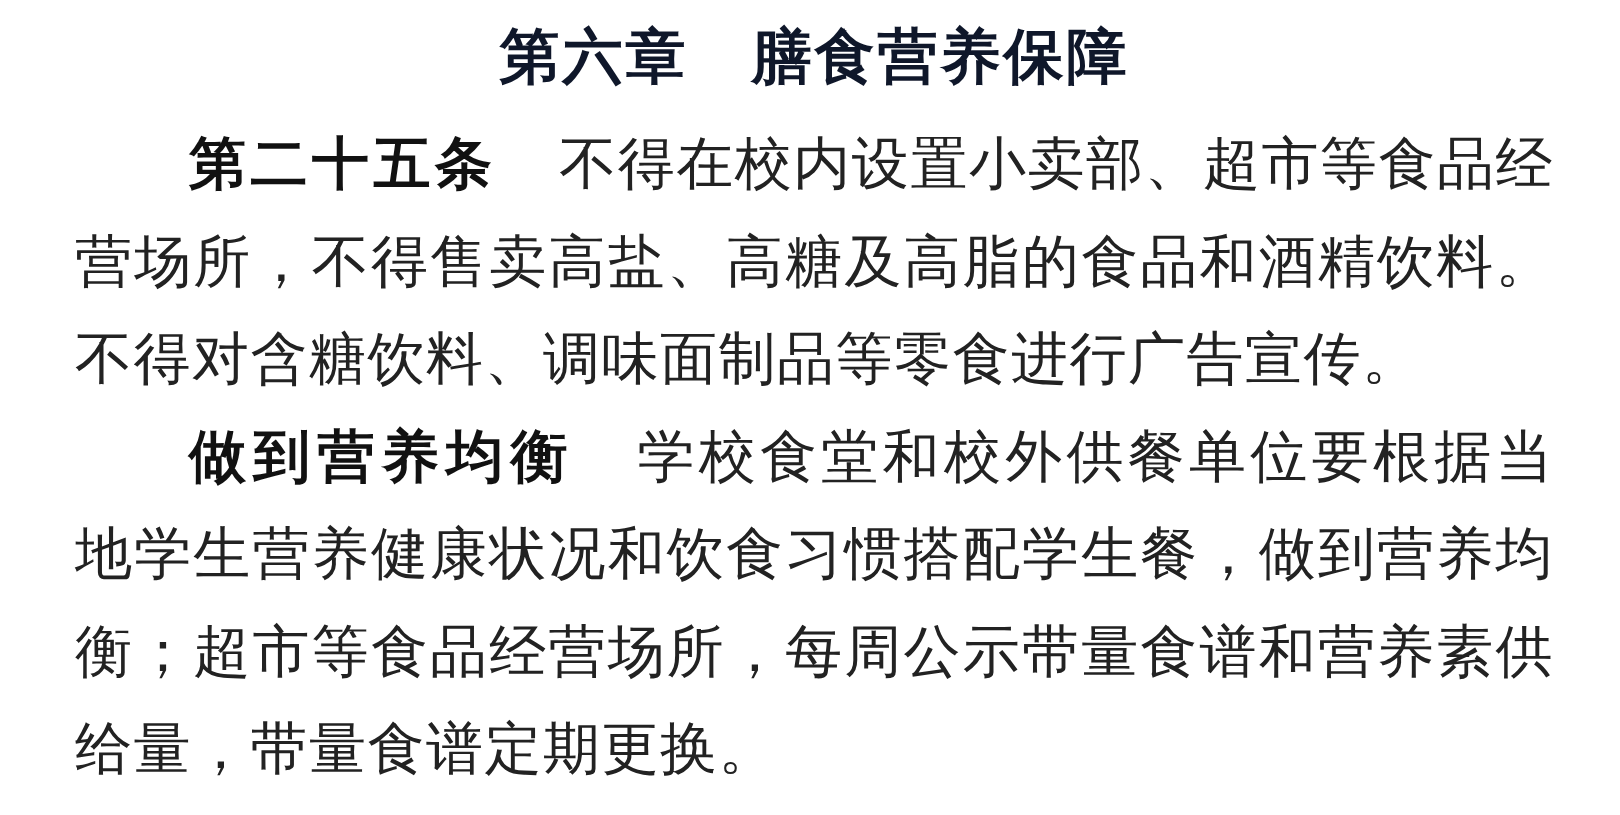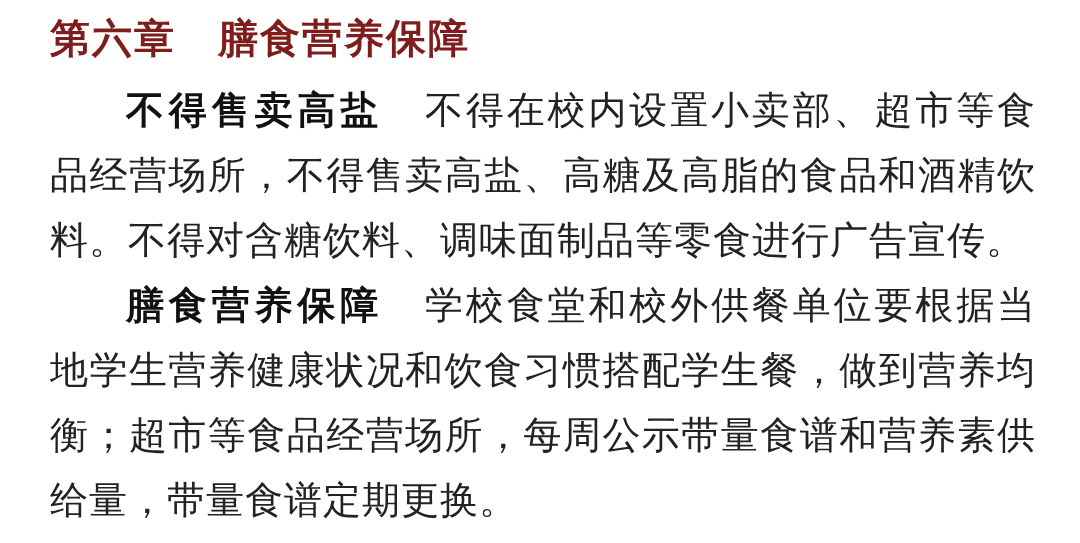--- a/index.html
+++ b/index.html
@@ -12,25 +12,26 @@
     width: 1080px;
     height: 543px;
     background: #ffffff;
     box-sizing: border-box;
     padding: 12px 44px 0 50px;
     overflow: hidden;
     color: #1e1e1e;
   }
   .chapter-title {
     margin: 0 0 14px 0;
+    text-align: center;
     font-family: "Liberation Sans", "DejaVu Sans", sans-serif;
     font-weight: bold;
     font-size: 40px;
     line-height: 52px;
-    color: #7f1d1d;
+    color: #0f172a;
     letter-spacing: 2px;
   }
   .article {
     margin: 0;
     font-family: "Liberation Serif", "DejaVu Serif", serif;
     font-size: 38px;
     line-height: 65px;
     text-align: justify;
     text-justify: inter-ideograph;
     text-indent: 2em;
@@ -44,16 +45,16 @@
     margin-right: 1.1em;
     letter-spacing: 3px;
   }
 </style>
 </head>
 <body>
 
 <div class="page">
   <h1 class="chapter-title">第六章　膳食营养保障</h1>
 
-  <p class="article"><span class="article-number">不得售卖高盐</span><span class="article-text">不得在校内设置小卖部、超市等食品经营场所，不得售卖高盐、高糖及高脂的食品和酒精饮料。不得对含糖饮料、调味面制品等零食进行广告宣传。</span></p>
+  <p class="article"><span class="article-number">第二十五条</span><span class="article-text">不得在校内设置小卖部、超市等食品经营场所，不得售卖高盐、高糖及高脂的食品和酒精饮料。不得对含糖饮料、调味面制品等零食进行广告宣传。</span></p>
 
-  <p class="article"><span class="article-number">膳食营养保障</span><span class="article-text">学校食堂和校外供餐单位要根据当地学生营养健康状况和饮食习惯搭配学生餐，做到营养均衡；超市等食品经营场所，每周公示带量食谱和营养素供给量，带量食谱定期更换。</span></p>
+  <p class="article"><span class="article-number">做到营养均衡</span><span class="article-text">学校食堂和校外供餐单位要根据当地学生营养健康状况和饮食习惯搭配学生餐，做到营养均衡；超市等食品经营场所，每周公示带量食谱和营养素供给量，带量食谱定期更换。</span></p>
 </div>
 
 </body></html>

